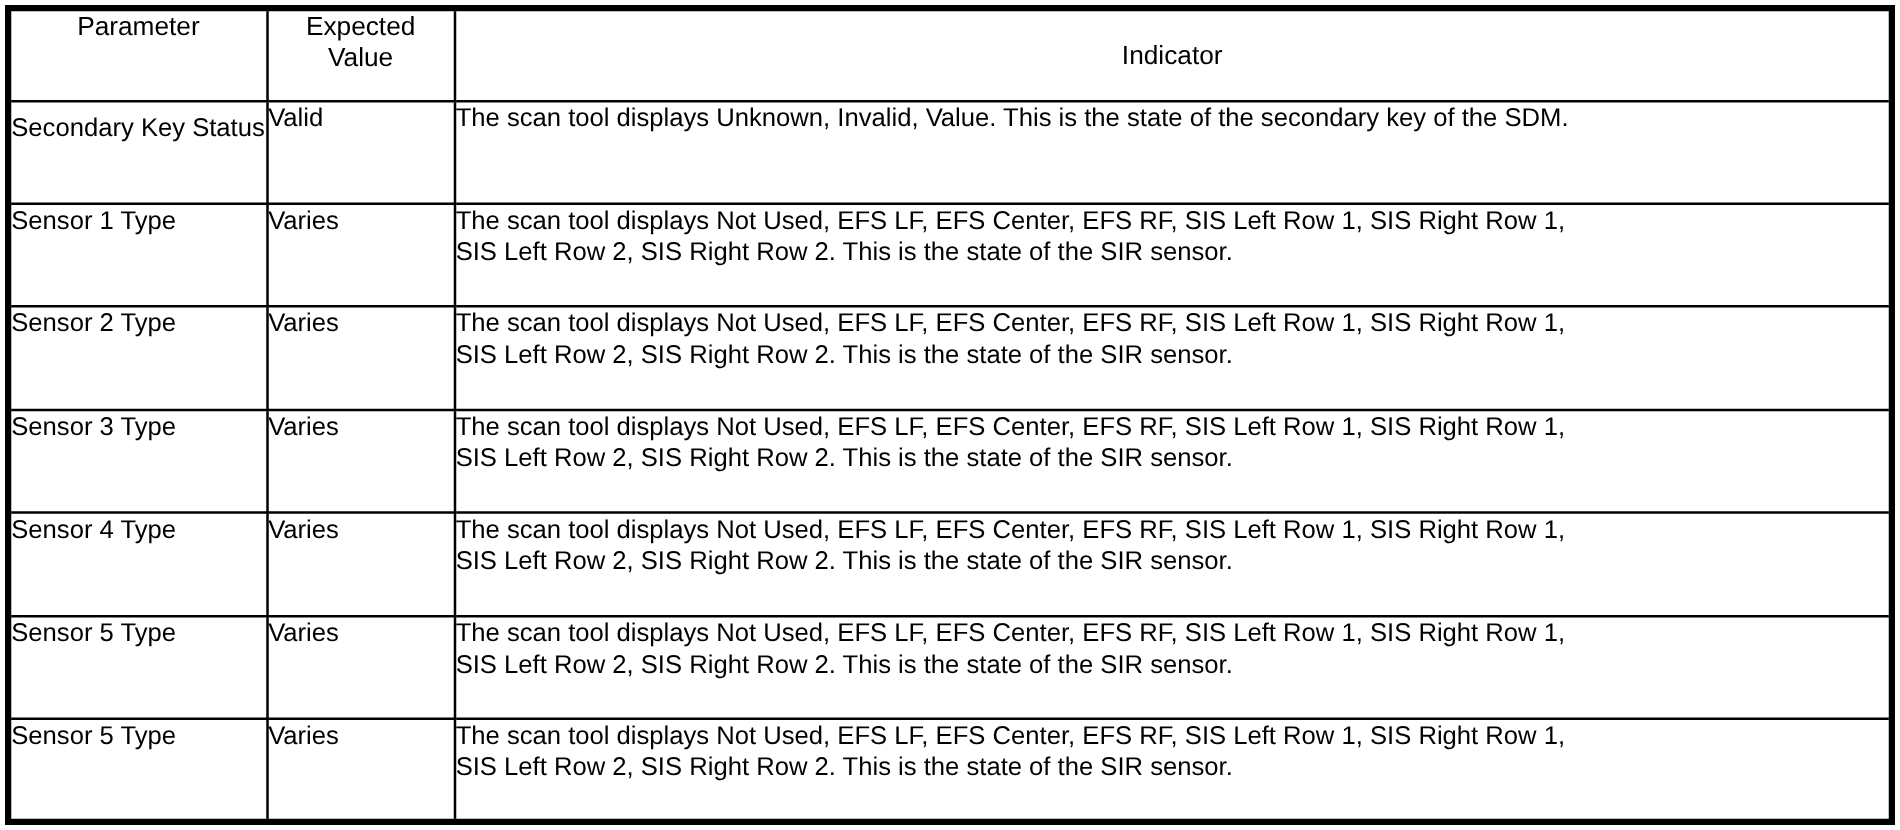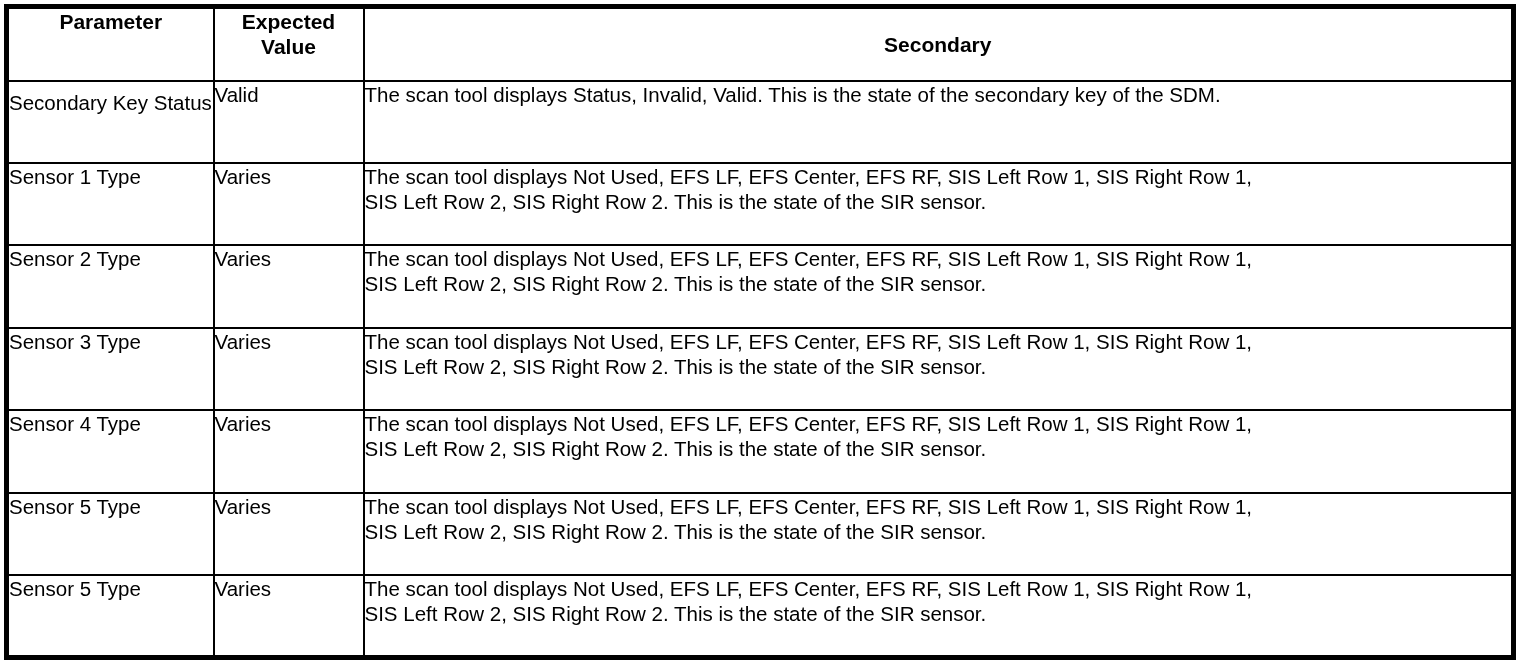--- a/index.html
+++ b/index.html
@@ -42,21 +42,21 @@
     vertical-align: top;
   }
 
   
   col.c-param { width: 207px; }
   col.c-expected { width: 150px; }
   col.c-definition { width: auto; }
 
   
   thead th {
-    font-weight: bold;
+    font-weight: normal;
     font-size: 21px;
     line-height: 25px;
     vertical-align: bottom;
     height: 74px;
     border-bottom: 4px solid #000000;
     padding-bottom: 6px;
   }
   thead th.h-definition {
     vertical-align: middle;
     padding-bottom: 0;
@@ -107,29 +107,29 @@
       <col class="c-expected">
       <col class="c-definition">
     </colgroup>
     <thead>
       <tr>
         <th class="h-param">Parameter</th>
         <th class="h-expected">
           <span class="hdr-stack">Expected</span>
           <span class="hdr-stack">Value</span>
         </th>
-        <th class="h-definition">Secondary</th>
+        <th class="h-definition">Indicator</th>
       </tr>
     </thead>
     <tbody>
 
       <tr class="data-row">
         <td class="param-cell two-line">Secondary Key Status</td>
         <td class="expected-cell">Valid</td>
-        <td class="definition-cell">The scan tool displays Status, Invalid, Valid. This is the state of the secondary key of the SDM.</td>
+        <td class="definition-cell">The scan tool displays Unknown, Invalid, Value. This is the state of the secondary key of the SDM.</td>
       </tr>
 
       <tr class="data-row">
         <td class="param-cell">Sensor 1 Type</td>
         <td class="expected-cell">Varies</td>
         <td class="definition-cell">The scan tool displays Not Used, EFS LF, EFS Center, EFS RF, SIS Left Row 1, SIS Right Row 1,
 SIS Left Row 2, SIS Right Row 2. This is the state of the SIR sensor.</td>
       </tr>
 
       <tr class="data-row">

